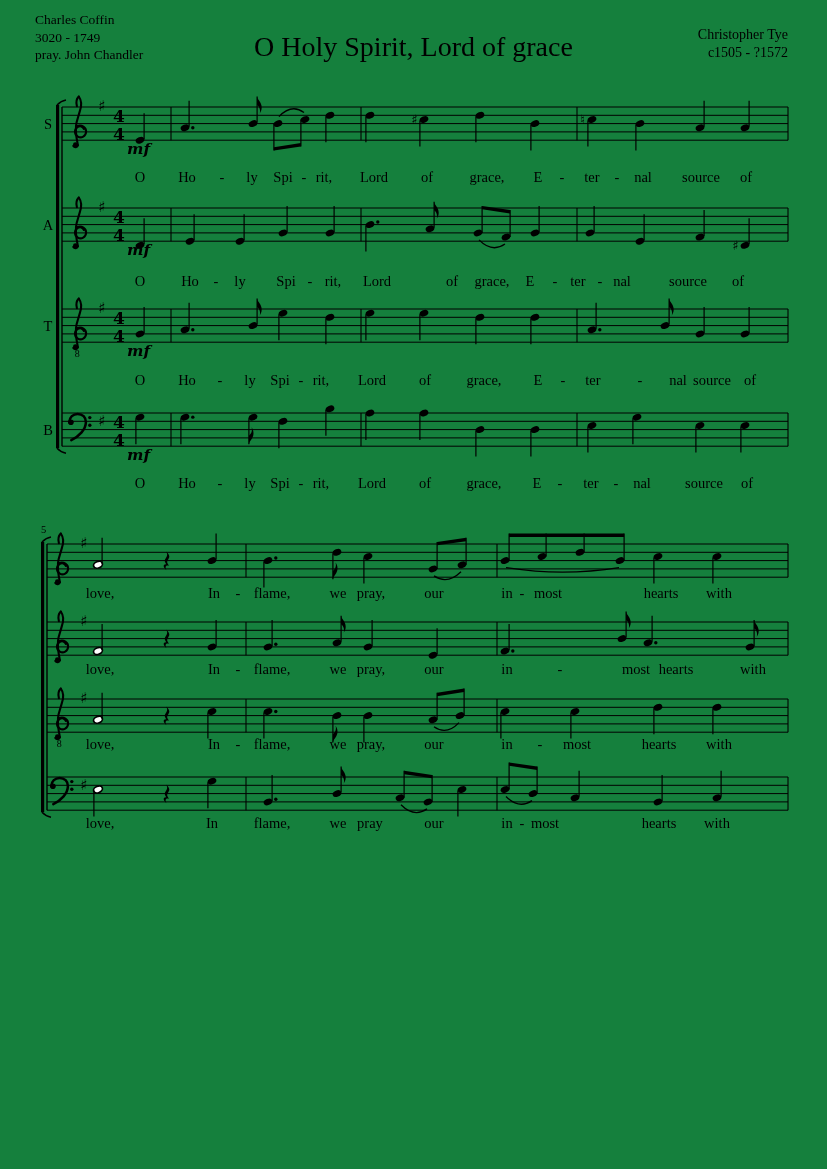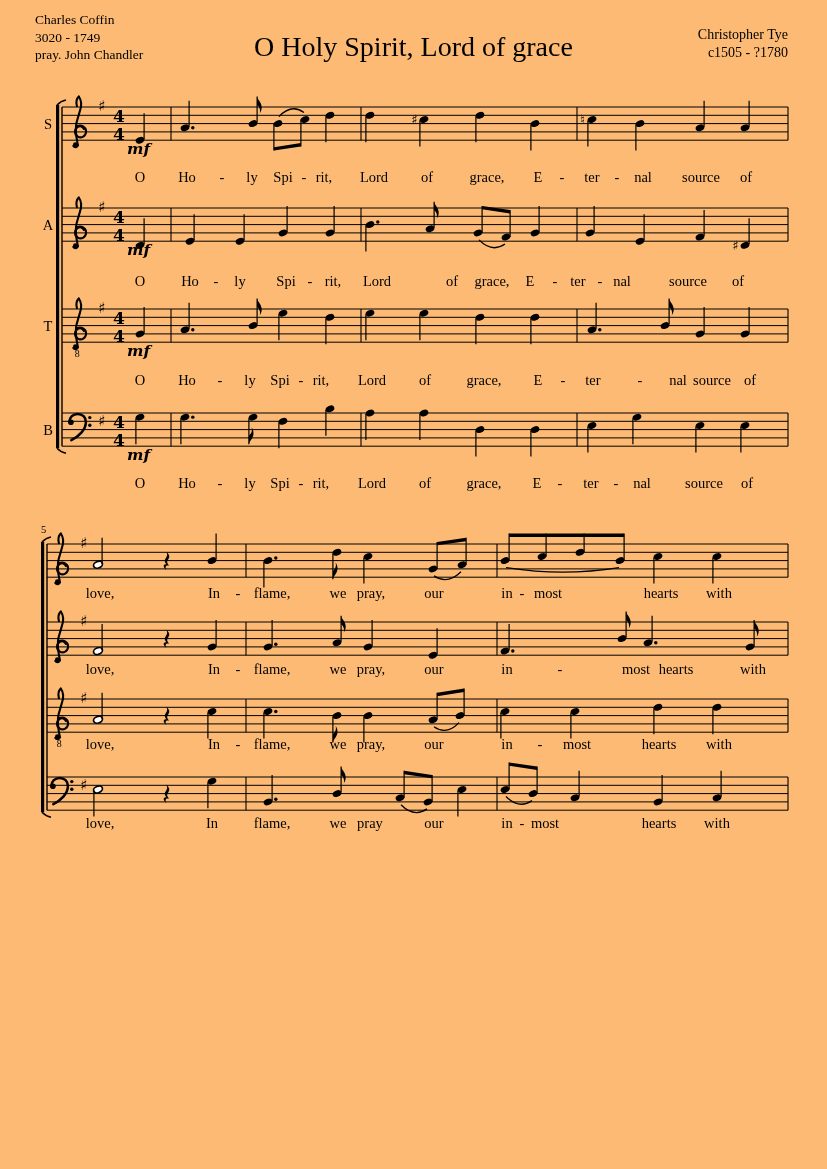--- a/index.html
+++ b/index.html
@@ -1,35 +1,35 @@
 <!DOCTYPE html>
 <html><head>
 <meta charset="utf-8">
 <style>
   html,body{margin:0;padding:0;background:#e8e8e8;}
-  .page{position:relative;width:827px;height:1169px;background:#fdba74;overflow:hidden;
+  .page{position:relative;width:827px;height:1169px;background:#15803d;overflow:hidden;
         font-family:"Liberation Serif", serif;color:#000;}
   .hdr-left{position:absolute;left:35px;top:11px;font-size:13.5px;line-height:17.5px;text-align:left;}
   .hdr-title{position:absolute;left:0;right:0;top:31px;text-align:center;font-size:28px;}
   .hdr-right{position:absolute;right:39px;top:26px;font-size:14px;line-height:17.5px;text-align:right;}
   svg.score{position:absolute;left:0;top:0;}
 </style>
 </head>
 <body>
 
 <div class="page">
   <div class="hdr-left">
     <div>Charles Coffin</div>
     <div>3020 - 1749</div>
     <div>pray. John Chandler</div>
   </div>
   <div class="hdr-title">O Holy Spirit, Lord of grace</div>
   <div class="hdr-right">
     <div>Christopher Tye</div>
-    <div>c1505 - ?1780</div>
+    <div>c1505 - ?1572</div>
   </div>
   <svg id="score" class="score" width="827" height="1169" viewBox="0 0 827 1169">
       <g>
         <rect x="56" y="105" width="3.2" height="343.2" fill="#000000"></rect>
         <path d="M57,105 C60,102 63,100.5 66,100" stroke="#000000" stroke-width="1.6" fill="none"></path>
         <path d="M57,448.2 C60,451.2 63,452.7 66,453.2" stroke="#000000" stroke-width="1.6" fill="none"></path>
         <line x1="62" y1="107" x2="62" y2="446.2" stroke="#000000" stroke-width="1.4"></line>
         <g>
           <line x1="62" y1="107" x2="788" y2="107" stroke="#000000" stroke-width="1"></line>
           <line x1="62" y1="115.3" x2="788" y2="115.3" stroke="#000000" stroke-width="1"></line>

